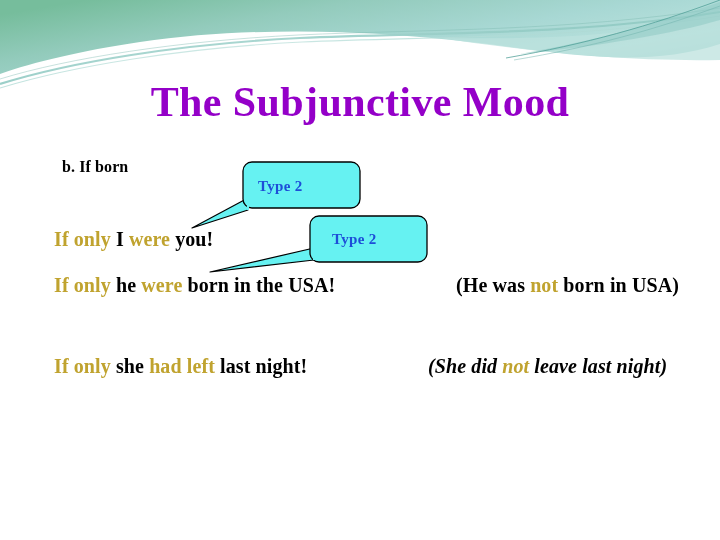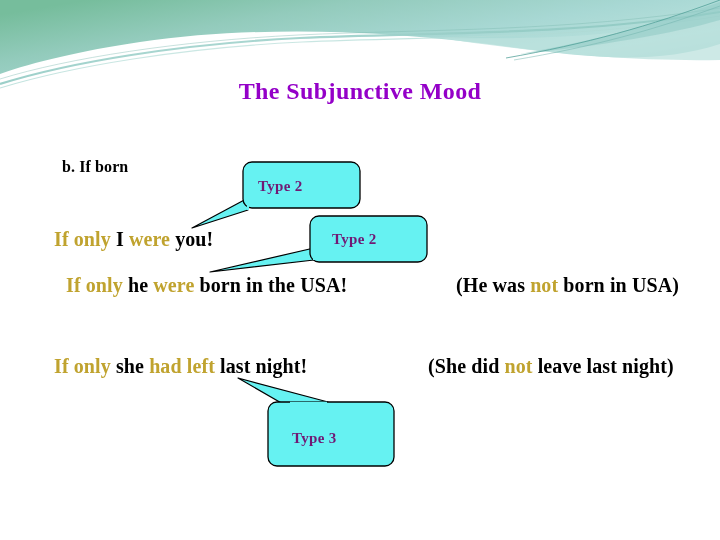--- a/index.html
+++ b/index.html
@@ -33,21 +33,21 @@
 
   
   #page-title {
     position: absolute;
     left: 0;
     top: 78px;
     width: 720px;
     text-align: center;
     font-family: "Liberation Serif", "DejaVu Serif", serif;
     font-weight: bold;
-    font-size: 24px;
+    font-size: 42px;
     letter-spacing: 0.4px;
     color: #9400c8;
     white-space: nowrap;
   }
 
   
   .body-line {
     position: absolute;
     font-family: "Liberation Serif", "DejaVu Serif", serif;
     font-weight: bold;
@@ -62,46 +62,47 @@
   #item-label {
     left: 62px;
     top: 158px;
     font-size: 16px;
   }
   #sentence-1 {
     left: 54px;
     top: 228px;
   }
   #sentence-2 {
-    left: 66px;
+    left: 54px;
     top: 274px;
   }
   #sentence-3 {
     left: 54px;
     top: 355px;
   }
   #gloss-2 {
     left: 456px;
     top: 274px;
   }
   #gloss-3 {
     left: 428px;
     top: 355px;
+    font-style: italic;
   }
 
   
   .callout {
     position: absolute;
   }
   .callout-label {
     position: absolute;
     font-family: "Liberation Serif", "DejaVu Serif", serif;
     font-weight: bold;
     font-size: 15px;
-    color: #701a75;
+    color: #1d4ed8;
     white-space: nowrap;
     letter-spacing: 0.3px;
   }
   #callout-type2-a { left: 186px; top: 158px; width: 190px; height: 78px; }
   #callout-type2-a .callout-label { left: 72px; top: 20px; }
 
   #callout-type2-b { left: 206px; top: 212px; width: 228px; height: 66px; }
   #callout-type2-b .callout-label { left: 126px; top: 19px; }
 
   #callout-type3 { left: 234px; top: 372px; width: 180px; height: 102px; }
@@ -186,22 +187,14 @@
 
   <div class="callout" id="callout-type2-b">
     <svg width="228" height="66" viewBox="0 0 228 66">
       <path d="M4,60 L108,36 L108,48 Z" fill="#66f2f2" stroke="#000000" stroke-width="1.2" stroke-linejoin="round"></path>
       <rect x="104" y="4" width="117" height="46" rx="9" ry="9" fill="#66f2f2" stroke="#000000" stroke-width="1.3"></rect>
       <path d="M108,36 L108,48" stroke="#66f2f2" stroke-width="2"></path>
     </svg>
     <span class="callout-label">Type 2</span>
   </div>
 
-  <div class="callout" id="callout-type3">
-    <svg width="180" height="102" viewBox="0 0 180 102">
-      <path d="M4,6 L56,36 L94,30 Z" fill="#66f2f2" stroke="#000000" stroke-width="1.2" stroke-linejoin="round"></path>
-      <rect x="34" y="30" width="126" height="64" rx="9" ry="9" fill="#66f2f2" stroke="#000000" stroke-width="1.3"></rect>
-      <path d="M56,31 L93,31" stroke="#66f2f2" stroke-width="2.4"></path>
-    </svg>
-    <span class="callout-label">Type 3</span>
-  </div>
 
 </div>
 
 </body></html>

